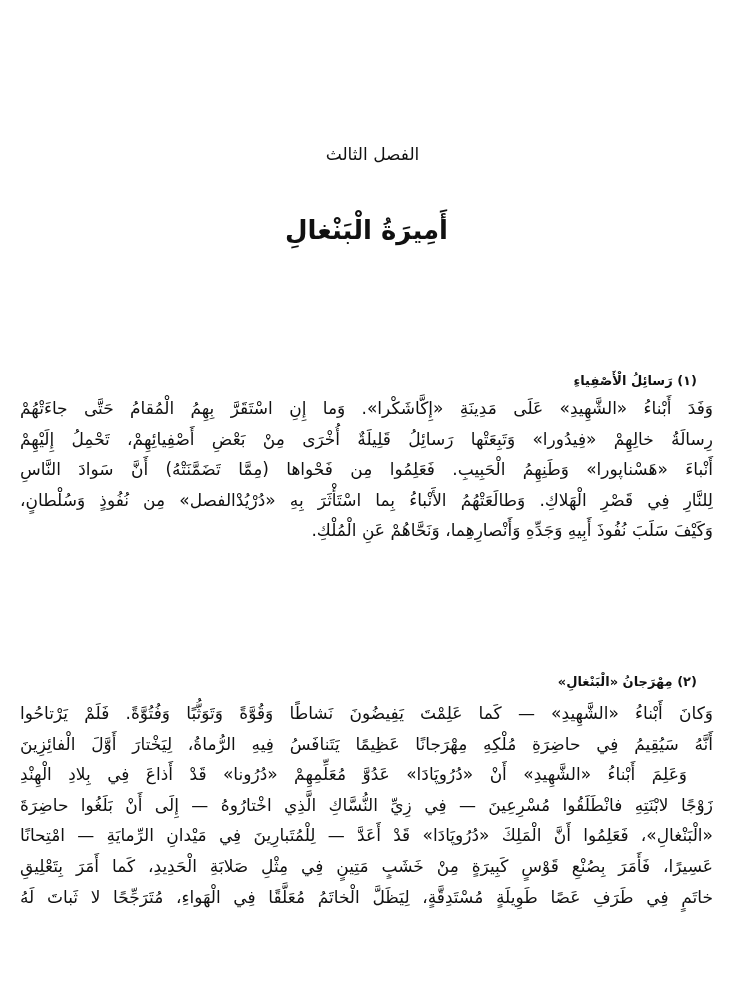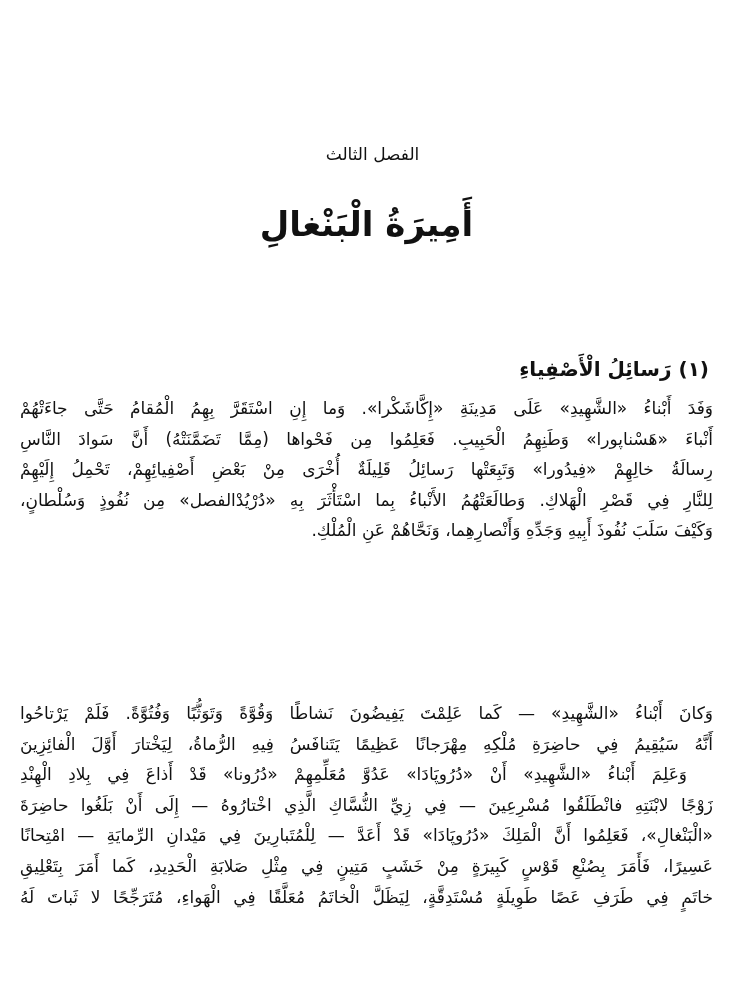--- a/index.html
+++ b/index.html
@@ -29,32 +29,32 @@
       left: 12px; right: 0;
       text-align: center;
       font-size: 17px;
       line-height: 24px;
     }
     .chapter-title {
       position: absolute;
       top: 196px;
       left: 0; right: 0;
       text-align: center;
-      font-size: 34px;
+      font-size: 26px;
       font-weight: bold;
       line-height: 56px;
-      margin: 0;
+      margin: 6px;
     }
     .section-heading {
       position: absolute;
       left: 12px; right: 0;
-      font-size: 20px;
+      font-size: 13px;
       font-weight: bold;
       line-height: 30px;
-      margin: 4px;
+      margin: 16px;
       text-align: right;
     }
     .section-heading.s1 { top: 350px; }
     .section-heading.s2 { top: 651px; }
     .para-block {
       position: absolute;
       left: 0; right: 0;
     }
     .para-block.p1 { top: 393px; }
     .para-block.p2 { top: 698px; }
@@ -81,27 +81,28 @@
 
   <div class="chapter-label">الفصل الثالث</div>
 
   <h1 class="chapter-title">أَمِيرَةُ الْبَنْغالِ</h1>
 
   <h2 class="section-heading s1">(١) رَسائِلُ الْأَصْفِياءِ</h2>
 
   <div class="para-block p1">
     <div>
       <span class="line">وَفَدَ أَبْناءُ «الشَّهِيدِ» عَلَى مَدِينَةِ «إِكَّاشَكْرا». وَما إِنِ اسْتَقَرَّ بِهِمُ الْمُقامُ حَتَّى جاءَتْهُمْ</span>
+      <span class="line">رِسالَةُ خالِهِمْ «فِيدُورا» وَتَبِعَتْها رَسائِلُ قَلِيلَةٌ أُخْرَى مِنْ بَعْضِ أَصْفِيائِهِمْ، تَحْمِلُ إِلَيْهِمْ</span>
       <span class="line">أَنْباءَ «هَسْناپورا» وَطَنِهِمُ الْحَبِيبِ. فَعَلِمُوا مِن فَحْواها (مِمَّا تَضَمَّنَتْهُ) أَنَّ سَوادَ النَّاسِ</span>
-      <span class="line">رِسالَةُ خالِهِمْ «فِيدُورا» وَتَبِعَتْها رَسائِلُ قَلِيلَةٌ أُخْرَى مِنْ بَعْضِ أَصْفِيائِهِمْ، تَحْمِلُ إِلَيْهِمْ</span>
       <span class="line">لِلنَّارِ فِي قَصْرِ الْهَلاكِ. وَطالَعَتْهُمُ الأَنْباءُ بِما اسْتَأْثَرَ بِهِ «دُرْيُدْالفصل» مِن نُفُوذٍ وَسُلْطانٍ،</span>
       <span class="line last">وَكَيْفَ سَلَبَ نُفُوذَ أَبِيهِ وَجَدِّهِ وَأَنْصارِهِما، وَنَحَّاهُمْ عَنِ الْمُلْكِ.</span>
     </div>
   </div>
 
+  <h2 class="section-heading s2">(٢) مِهْرَجانُ «الْبَنْغالِ»</h2>
 
   <div class="para-block p2">
     <div>
       <span class="line">وَكانَ أَبْناءُ «الشَّهِيدِ» — كَما عَلِمْتَ يَفِيضُونَ نَشاطًا وَقُوَّةً وَتَوَثُّبًا وَفُتُوَّةً. فَلَمْ يَرْتاحُوا</span>
     </div>
     <div>
       <span class="line">أَنَّهُ سَيُقِيمُ فِي حاضِرَةِ مُلْكِهِ مِهْرَجانًا عَظِيمًا يَتَنافَسُ فِيهِ الرُّماةُ، لِيَخْتارَ أَوَّلَ الْفائِزِينَ</span>
       <span class="line indent">وَعَلِمَ أَبْناءُ «الشَّهِيدِ» أَنْ «دُرُوپَادَا» عَدُوَّ مُعَلِّمِهِمْ «دُرُونا» قَدْ أَذاعَ فِي بِلادِ الْهِنْدِ</span>
       <span class="line">زَوْجًا لابْنَتِهِ فانْطَلَقُوا مُسْرِعِينَ — فِي زِيِّ النُّسَّاكِ الَّذِي اخْتارُوهُ — إِلَى أَنْ بَلَغُوا حاضِرَةَ</span>
       <span class="line">«الْبَنْغالِ»، فَعَلِمُوا أَنَّ الْمَلِكَ «دُرُوپَادَا» قَدْ أَعَدَّ — لِلْمُتَبارِينَ فِي مَيْدانِ الرِّمايَةِ — امْتِحانًا</span>

